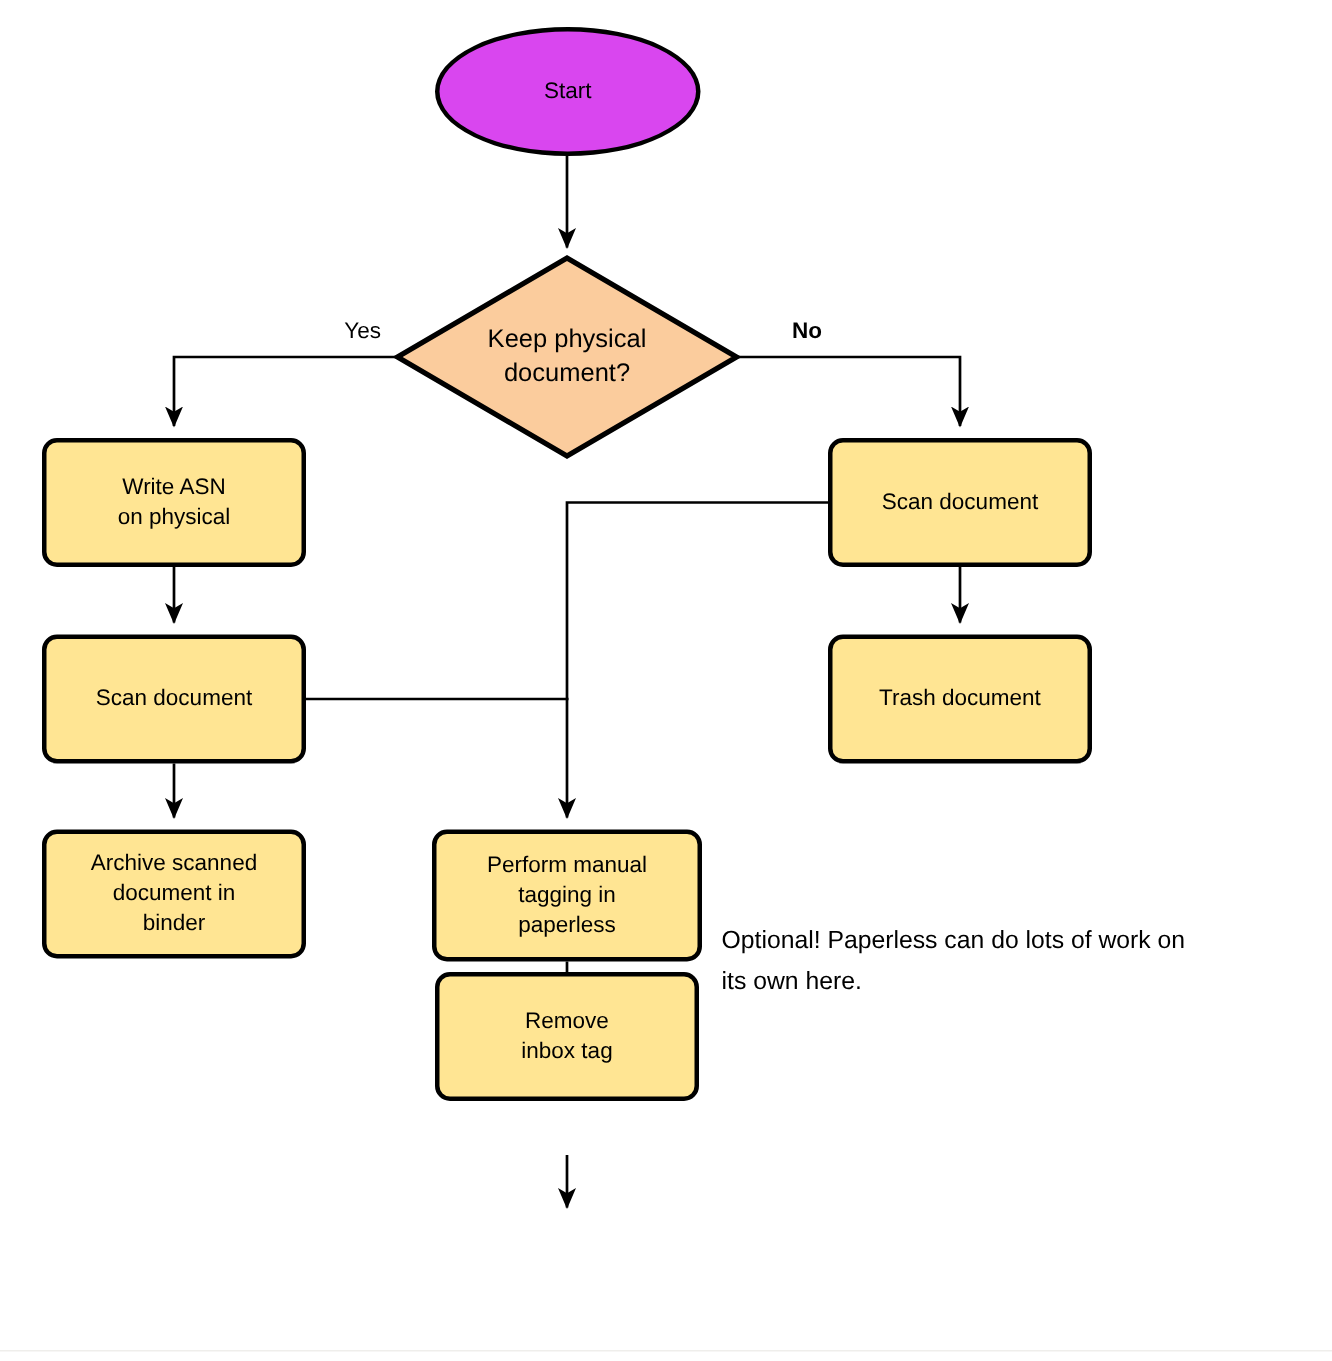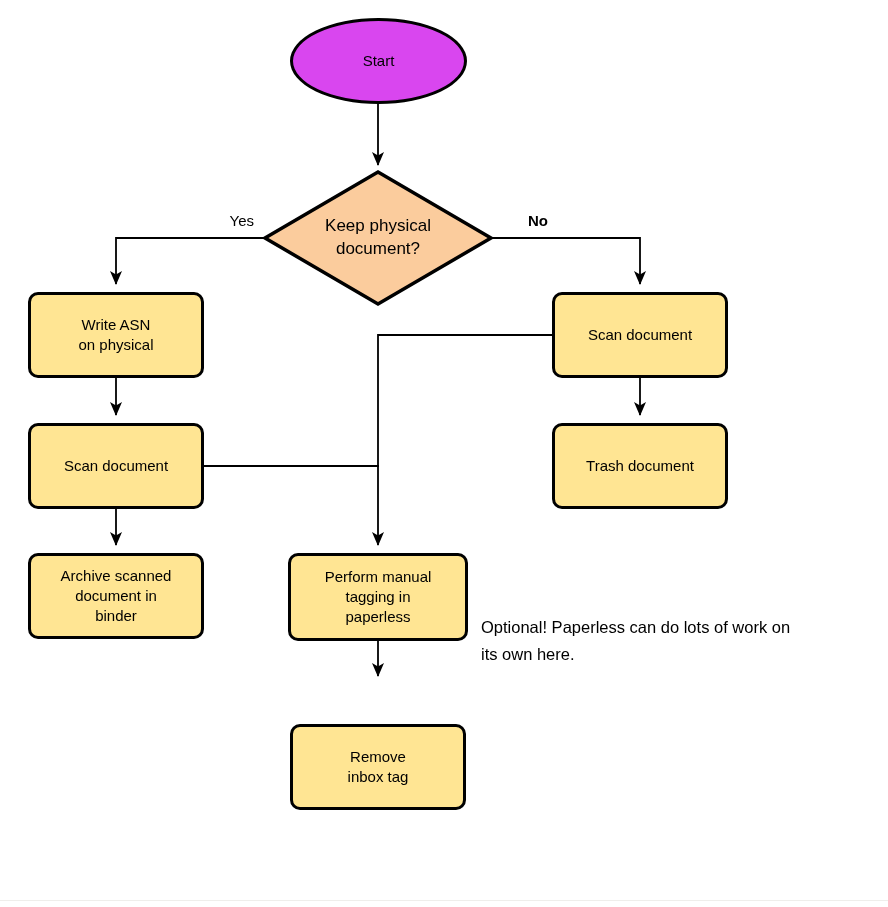--- a/index.html
+++ b/index.html
@@ -136,21 +136,21 @@
 
   <div class="node box" style="left:288px; top:553px; width:180px; height:88px;">
     <span>Perform manual
 tagging in
 paperless</span>
   </div>
 
   <div class="annotation">Optional! Paperless can do lots of work on
 its own here.</div>
 
-  <div class="node box" style="left:290px; top:724px; width:176px; height:86px;">
+  <div class="node box" style="left:290px; top:648px; width:176px; height:86px;">
     <span>Remove
 inbox tag</span>
   </div>
 
 
   <div class="bottom-divider"></div>
 
 </div>
 
 </body></html>

